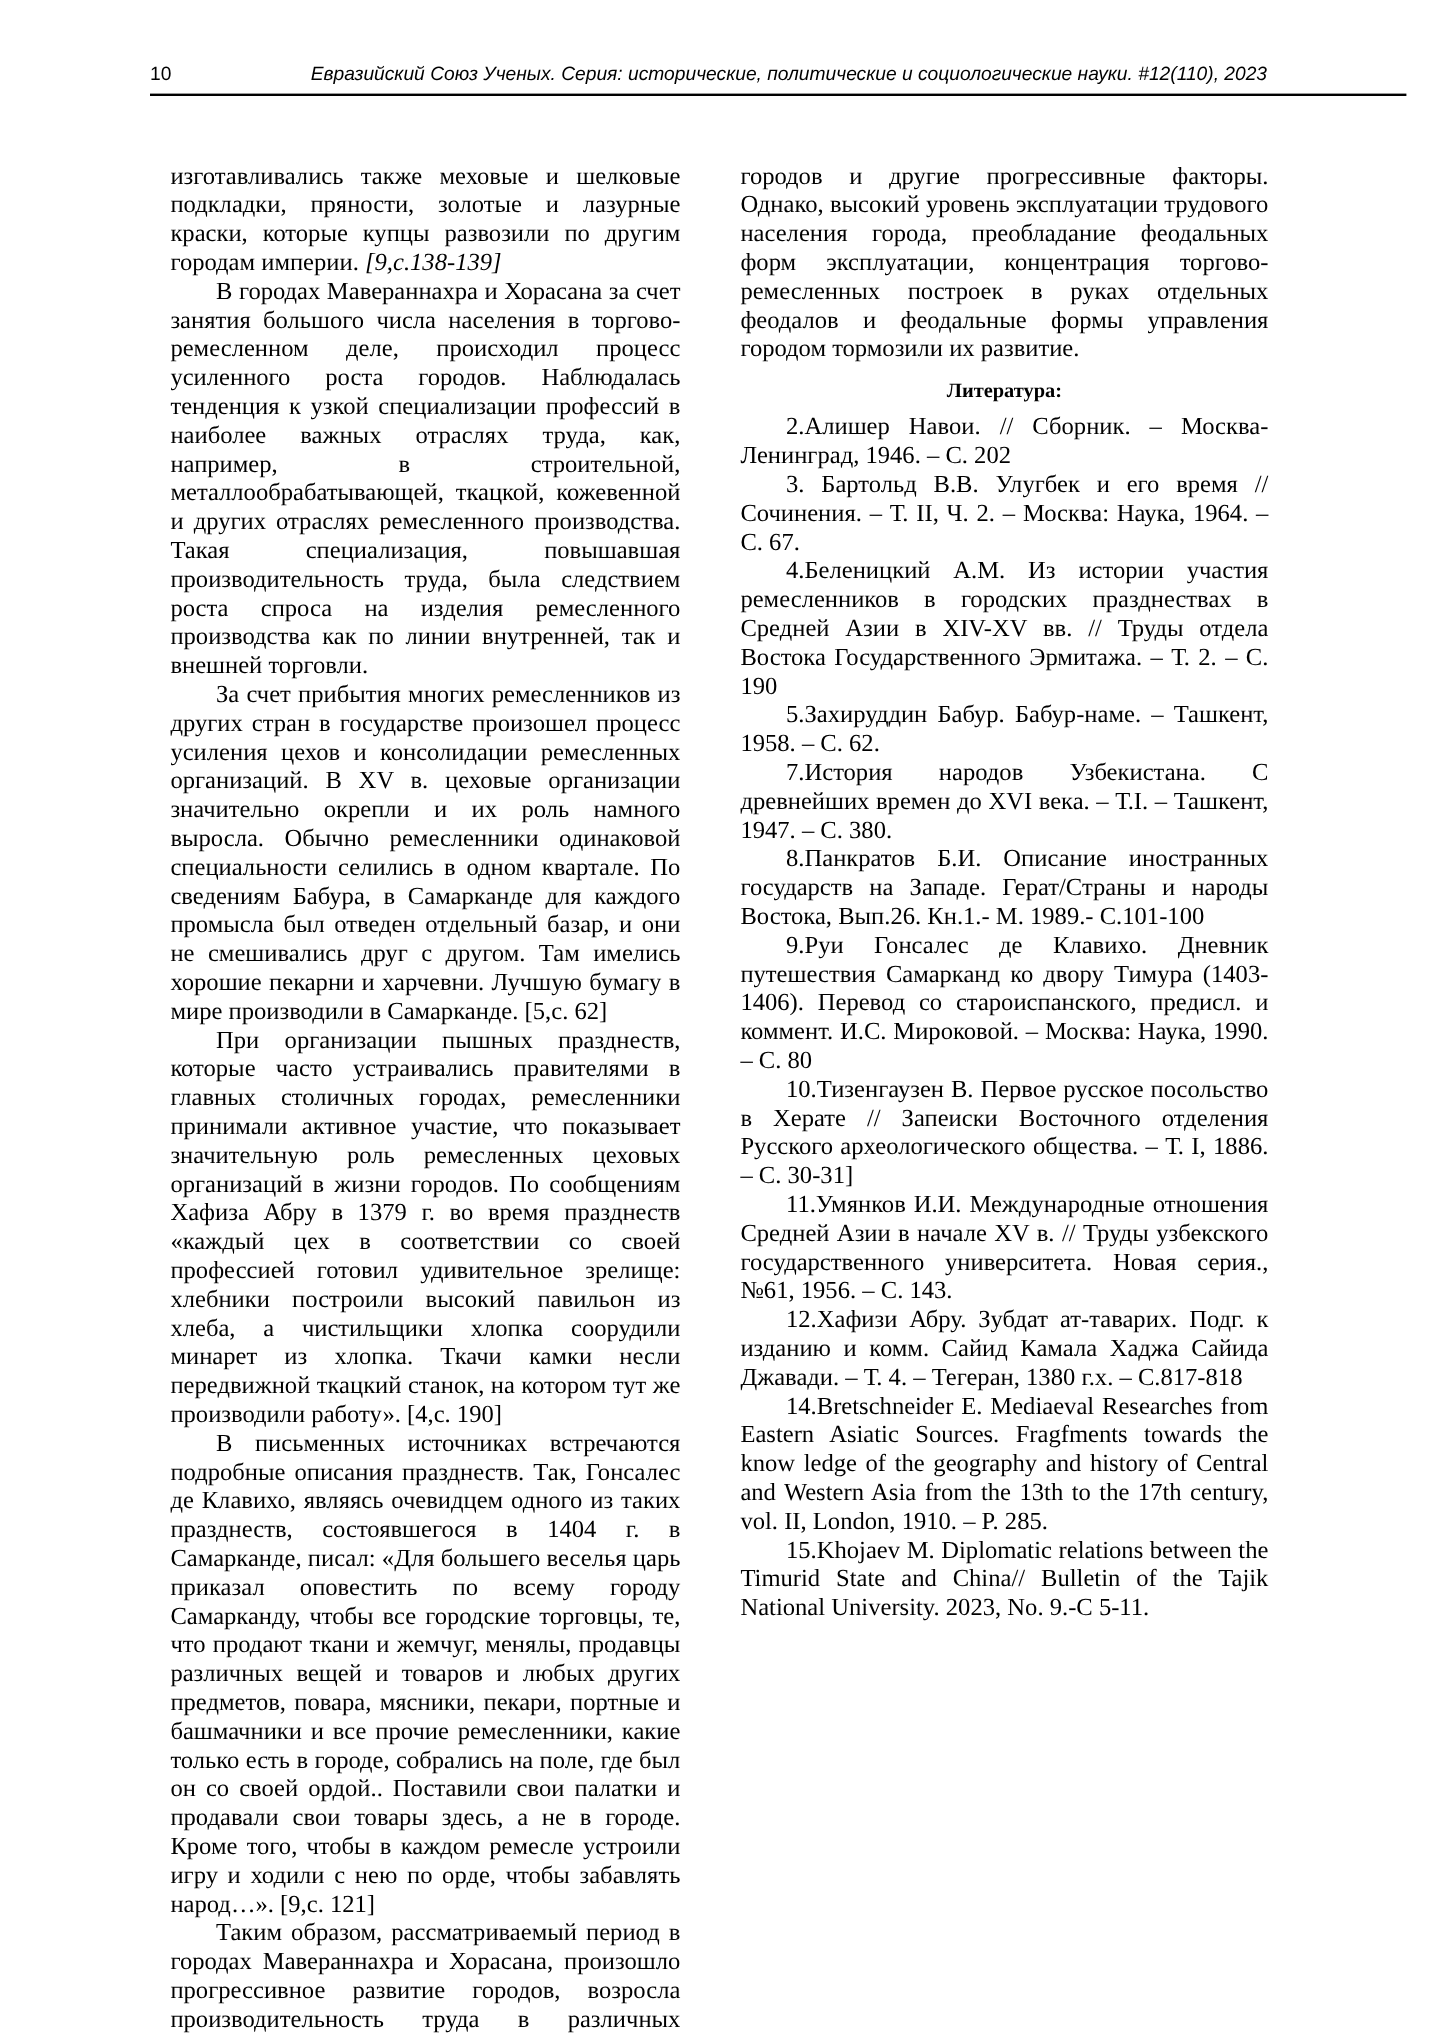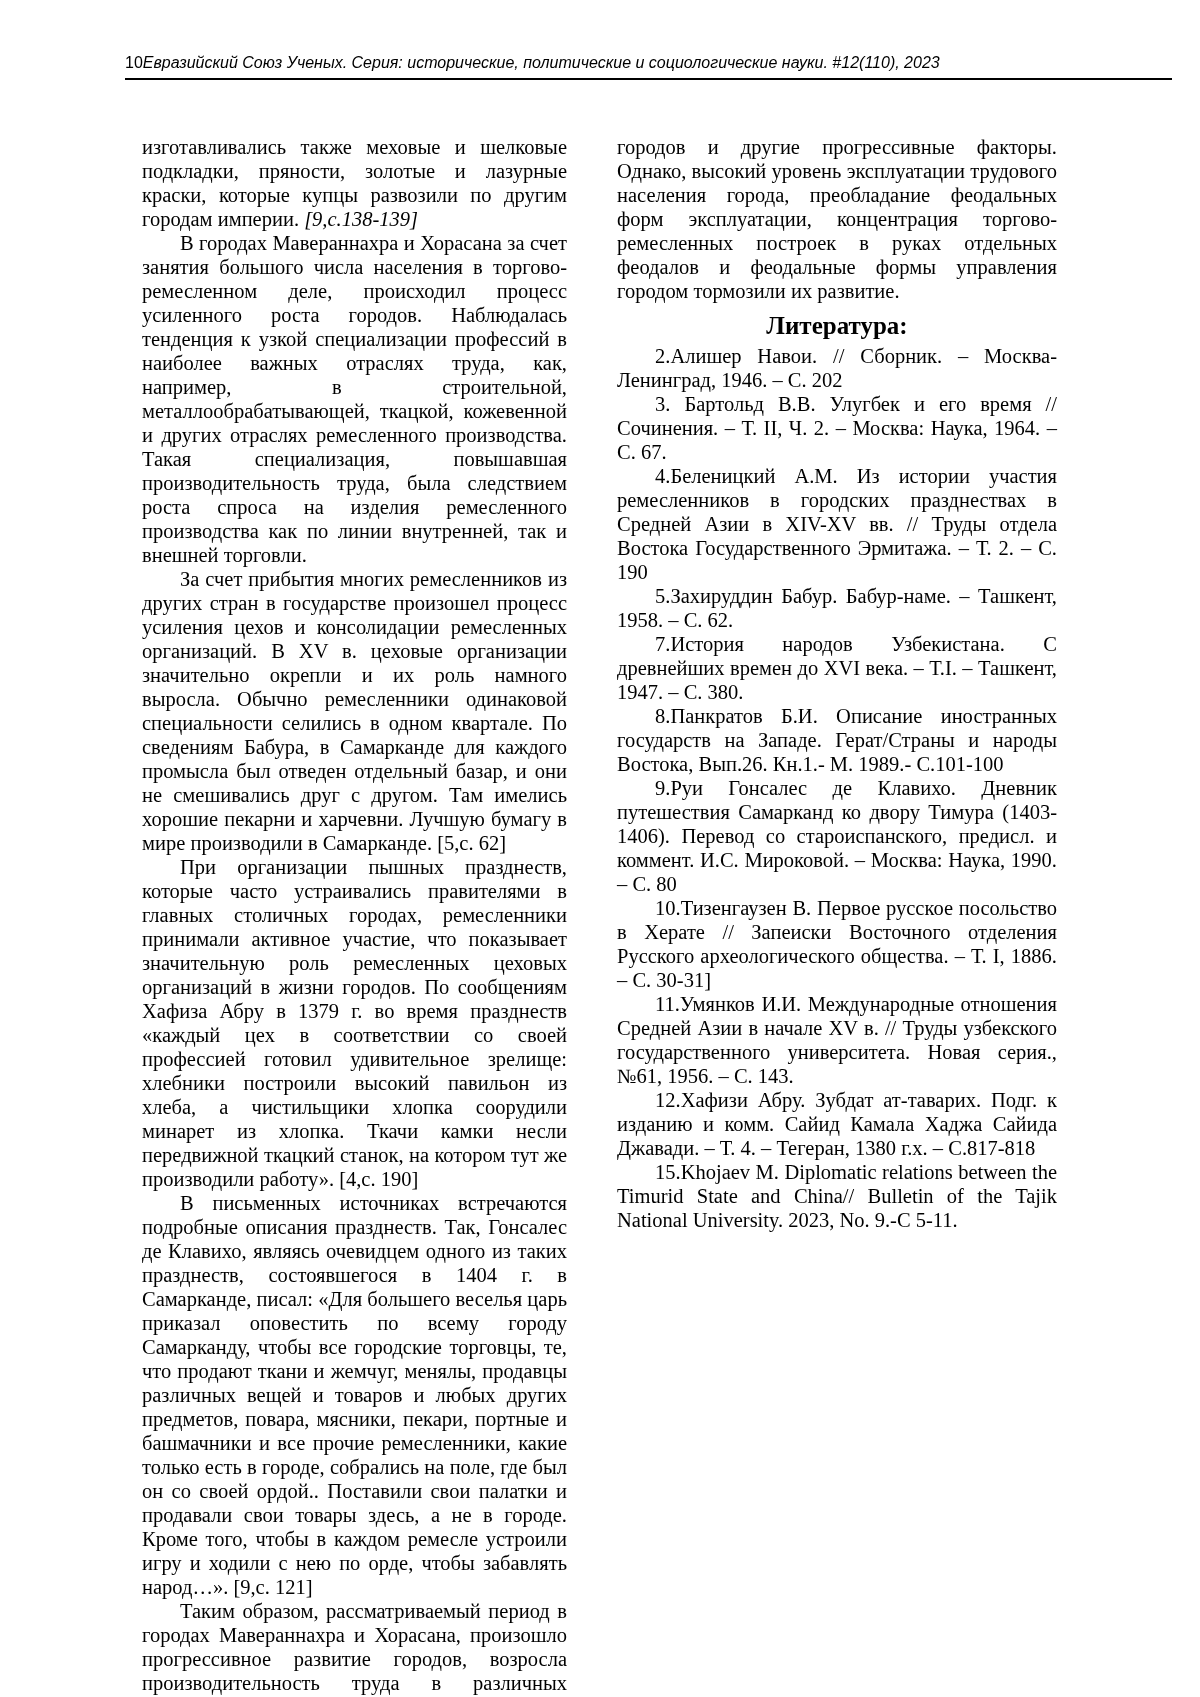--- a/index.html
+++ b/index.html
@@ -19,21 +19,21 @@
     width: 1047px;
     display: flex;
     align-items: baseline;
     border-bottom: 2px solid #000;
     padding-bottom: 4px;
     font-family: "Liberation Sans", sans-serif;
     font-size: 16px;
     line-height: 22px;
   }
   .page-number { flex: 0 0 auto; font-style: normal; }
-  .header-title { flex: 1 1 auto; text-align: left; font-style: italic; }
+  .header-title { flex: 1 1 auto; text-align: center; font-style: italic; }
   .columns {
     position: absolute;
     left: 142px;
     top: 108px;
     width: 915px;
     display: flex;
     gap: 50px;
   }
   .col {
     font-size: 20.5px;
@@ -42,21 +42,21 @@
   }
   .col-left  { width: 425px; }
   .col-right { width: 440px; }
   p { margin: 0; text-indent: 38px; }
   p.noindent { text-indent: 0; margin-top: 27px; }
   .cite-italic { font-style: italic; }
   .lit-heading {
     font-weight: bold;
     text-align: center;
     text-indent: 0;
-    font-size: 25px;
+    font-size: 17px;
     line-height: 24px;
     margin: 11px 0 6px 0;
   }
 </style>
 </head>
 <body>
 
 <div class="running-header">
   <span class="page-number">10</span>
   <span class="header-title">Евразийский Союз Ученых. Серия: исторические, политические и социологические науки. #12(110), 2023</span>
@@ -79,16 +79,17 @@
     <p>2.Алишер Навои. // Сборник. – Москва-Ленинград, 1946. – С. 202</p>
     <p>3. Бартольд В.В. Улугбек и его время // Сочинения. – Т. II, Ч. 2. – Москва: Наука, 1964. – С. 67.</p>
     <p>4.Беленицкий А.М. Из истории участия ремесленников в городских празднествах в Средней Азии в XIV-XV вв. // Труды отдела Востока Государственного Эрмитажа. – Т. 2. – С. 190</p>
     <p>5.Захируддин Бабур. Бабур-наме. – Ташкент, 1958. – С. 62.</p>
     <p>7.История народов Узбекистана. С древнейших времен до XVI века. – Т.I. – Ташкент, 1947. – С. 380.</p>
     <p>8.Панкратов Б.И. Описание иностранных государств на Западе. Герат/Страны и народы Востока, Вып.26. Кн.1.- М. 1989.- С.101-100</p>
     <p>9.Руи Гонсалес де Клавихо. Дневник путешествия Самарканд ко двору Тимура (1403-1406). Перевод со староиспанского, предисл. и коммент. И.С. Мироковой. – Москва: Наука, 1990. – С. 80</p>
     <p>10.Тизенгаузен В. Первое русское посольство в Херате // Запеиски Восточного отделения Русского археологического общества. – Т. I, 1886. – С. 30-31]</p>
     <p>11.Умянков И.И. Международные отношения Средней Азии в начале XV в. // Труды узбекского государственного университета. Новая серия., №61, 1956. – С. 143.</p>
     <p>12.Хафизи Абру. Зубдат ат-таварих. Подг. к изданию и комм. Сайид Камала Хаджа Сайида Джавади. – Т. 4. – Тегеран, 1380 г.х. – С.817-818</p>
+    <p>14.Bretschneider E. Mediaeval Researches from Eastern Asiatic Sources. Fragfments towards the know ledge of the geography and history of Central and Western Asia from the 13th to the 17th century, vol. II, London, 1910. – P. 285.</p>
     <p>15.Khojaev M. Diplomatic relations between the Timurid State and China// Bulletin of the Tajik National University. 2023, No. 9.-C 5-11.</p>
   </div>
 
 </div>
 
 </body></html>

